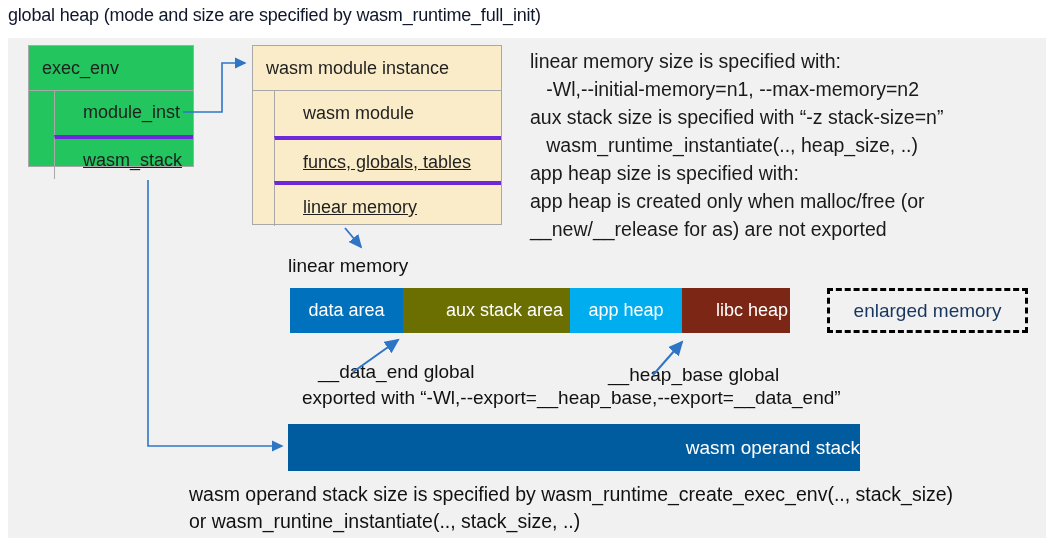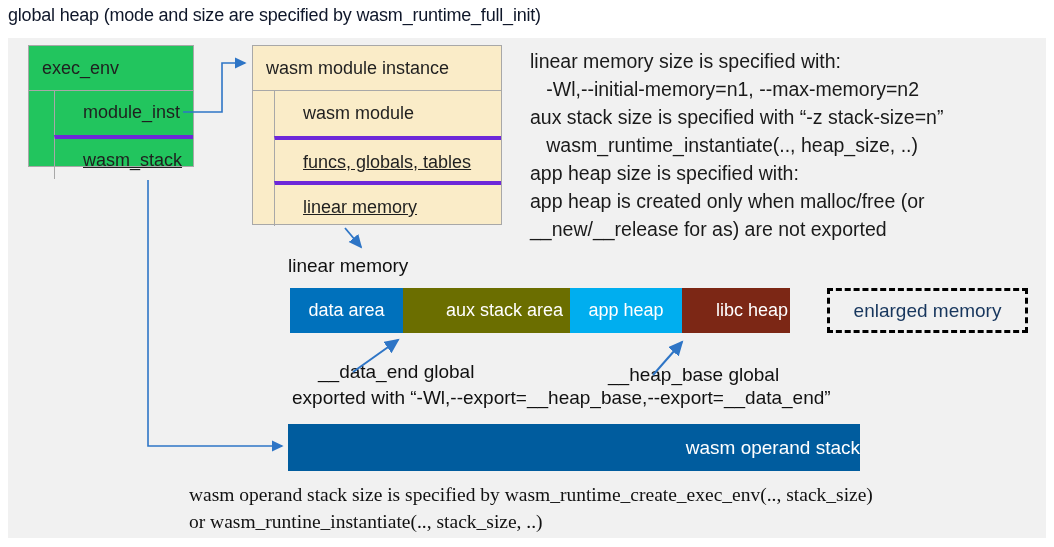--- a/index.html
+++ b/index.html
@@ -31,26 +31,26 @@
   .seg { position:absolute; top:288px; height:45px; line-height:45px; text-align:center; font-size:18px; color:#fff; }
   .seg-1 { left:290px; width:113px; }
   .seg-2 { left:403px; width:167px; }
   .seg-3 { left:570px; width:112px; }
   .seg-4 { left:682px; width:108px;padding-left:32px; }
   .seg-5 { left:791px; width:201px; border:3px dashed #000; background:#F1F1F1; color:#17365D; line-height:39px; font-size:19px;margin-left:36px; }
 
   .ann { position:absolute; font-size:19px; color:#111; white-space:pre; }
   .ann-dataend { left:318px; top:361px; }
   .ann-heapbase { left:608px; top:364px;text-align:right; }
-  .ann-exported { left:292px; top:387px; }
+  .ann-exported { left:302px; top:387px; }
 
   
   .op-stack { position:absolute; left:288px; top:424px; width:572px; height:47px; line-height:47px; text-align:right; font-size:19px; color:#fff; }
   .op-notes { position:absolute; left:189px; top:481px; font-size:19.5px; color:#111; }
-  .op-notes .ln { height:27px; line-height:27px; white-space:pre;font-family:Liberation Serif, serif; }
+  .op-notes .ln { height:27px; line-height:27px; white-space:pre; }
 
   svg.connectors { position:absolute; left:0; top:0; width:1054px; height:547px; pointer-events:none; }
 </style>
 </head>
 <body>
 
 <div class="stage">
 
   <div class="title">global heap (mode and size are specified by wasm_runtime_full_init)</div>
 

